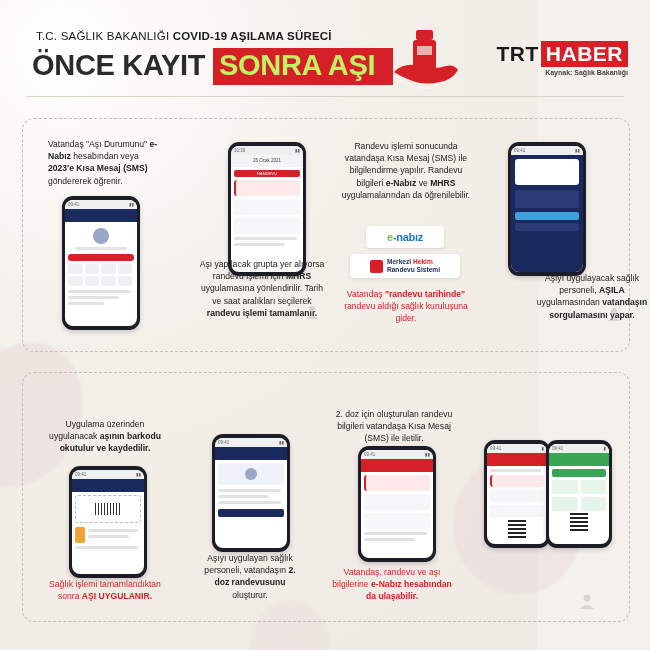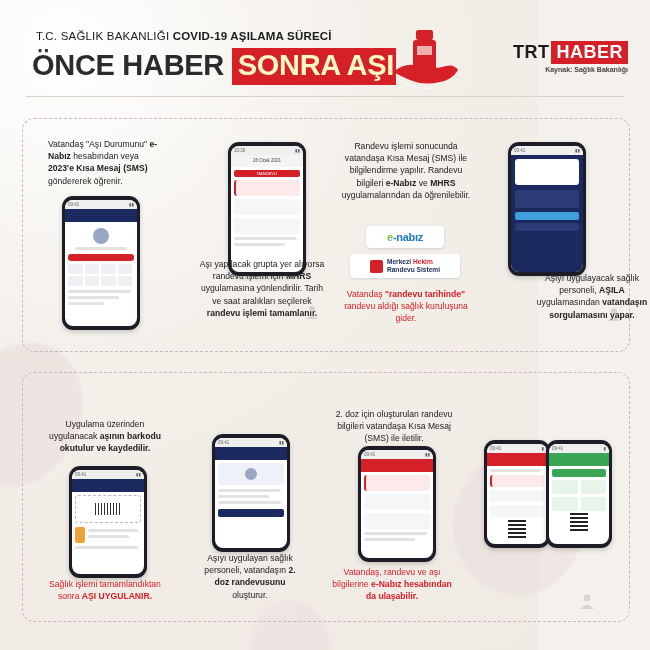--- a/index.html
+++ b/index.html
@@ -27,25 +27,25 @@
     position:absolute;left:36px;top:30px;
     font-size:11.5px;letter-spacing:.2px;color:#1b1b1b;
   }
   .kicker b{font-weight:bold;}
   .title{
     position:absolute;left:32px;top:48px;
     font-size:29px;font-weight:bold;color:#2b2b2b;letter-spacing:-.3px;
     white-space:nowrap;
   }
   .title .hl{
-    background:#d62027;color:#fef9c3;padding:1px 2px 3px 6px;display:inline-block;
+    background:#d62027;color:#bef264;padding:1px 18px 3px 6px;display:inline-block;
   }
   .hand-icon{position:absolute;left:386px;top:26px;width:76px;height:70px;}
   .trt{position:absolute;right:22px;top:42px;text-align:right;}
-  .trt .brand{font-size:18px;font-weight:bold;color:#1b1b1b;letter-spacing:.5px;}
+  .trt .brand{font-size:21px;font-weight:bold;color:#1b1b1b;letter-spacing:.5px;}
   .trt .brand .haber{background:#d62027;color:#fff;padding:1px 5px 2px 5px;margin-left:2px;}
   .trt .src{font-size:7px;color:#444;margin-top:3px;font-weight:bold;}
 
   .hrule{position:absolute;left:26px;top:96px;width:598px;height:1px;background:#d9d2c8;}
 
   
   .panel{
     position:absolute;border:1px dashed #c9b9b9;border-radius:12px;
   }
   .panel.top{left:22px;top:118px;width:606px;height:232px;}
@@ -98,21 +98,21 @@
 
   <div class="blob b1"></div>
   <div class="blob b2"></div>
   <div class="blob b3"></div>
 
   <div class="header">
     <div class="kicker">
       <span>T.C. SAĞLIK BAKANLIĞI </span><b>COVID-19 AŞILAMA SÜRECİ</b>
     </div>
     <div class="title">
-      <span>ÖNCE HABER </span><span class="hl">SONRA AŞI</span>
+      <span>ÖNCE KAYIT </span><span class="hl">SONRA AŞI</span>
     </div>
 
     <svg class="hand-icon" viewBox="0 0 76 70">
       <rect x="30" y="4" width="17" height="10" rx="2" fill="#d62027"></rect>
       <rect x="27" y="14" width="23" height="30" rx="3" fill="#d62027"></rect>
       <rect x="31" y="20" width="15" height="9" fill="#f3efe9" opacity=".7"></rect>
       <path d="M8 46 q10 -10 26 -6 q14 4 26 0 q8 -2 12 4 q-6 10 -18 12 q-16 4 -30 -2 q-10 -4 -16 -8z" fill="#d62027"></path>
       <path d="M14 54 q14 10 34 8" stroke="#fff" stroke-width="1.4" fill="none" opacity=".5"></path>
     </svg>
 

